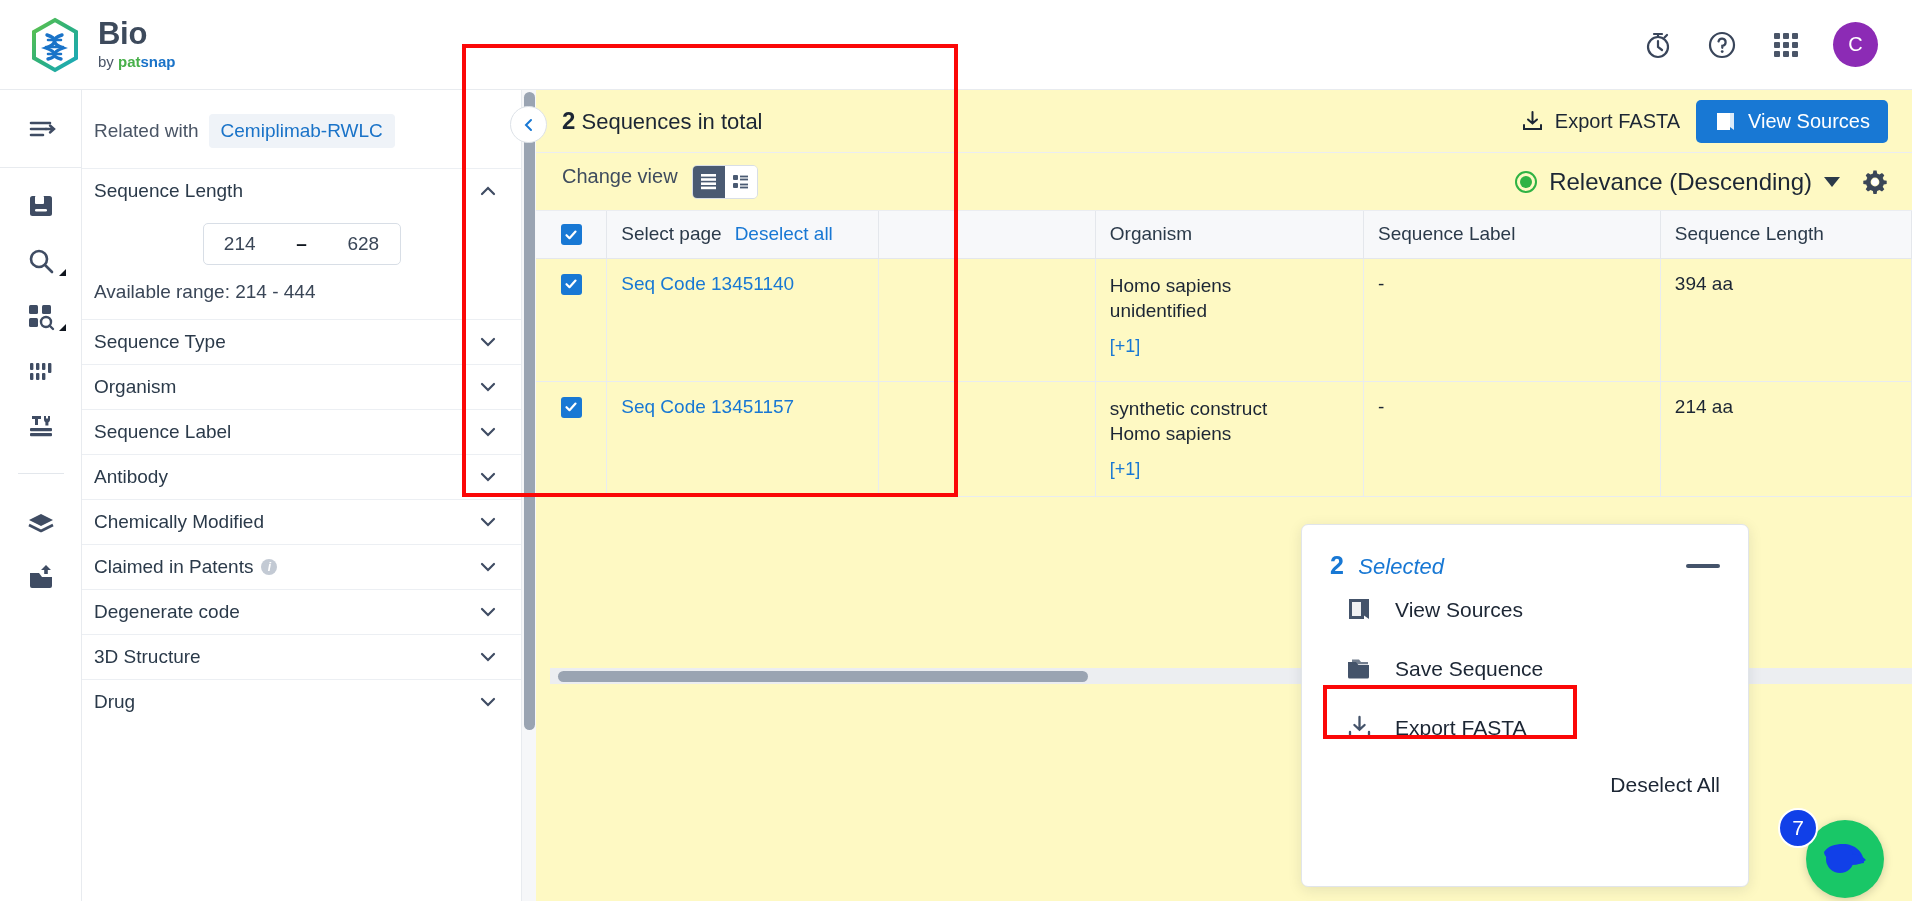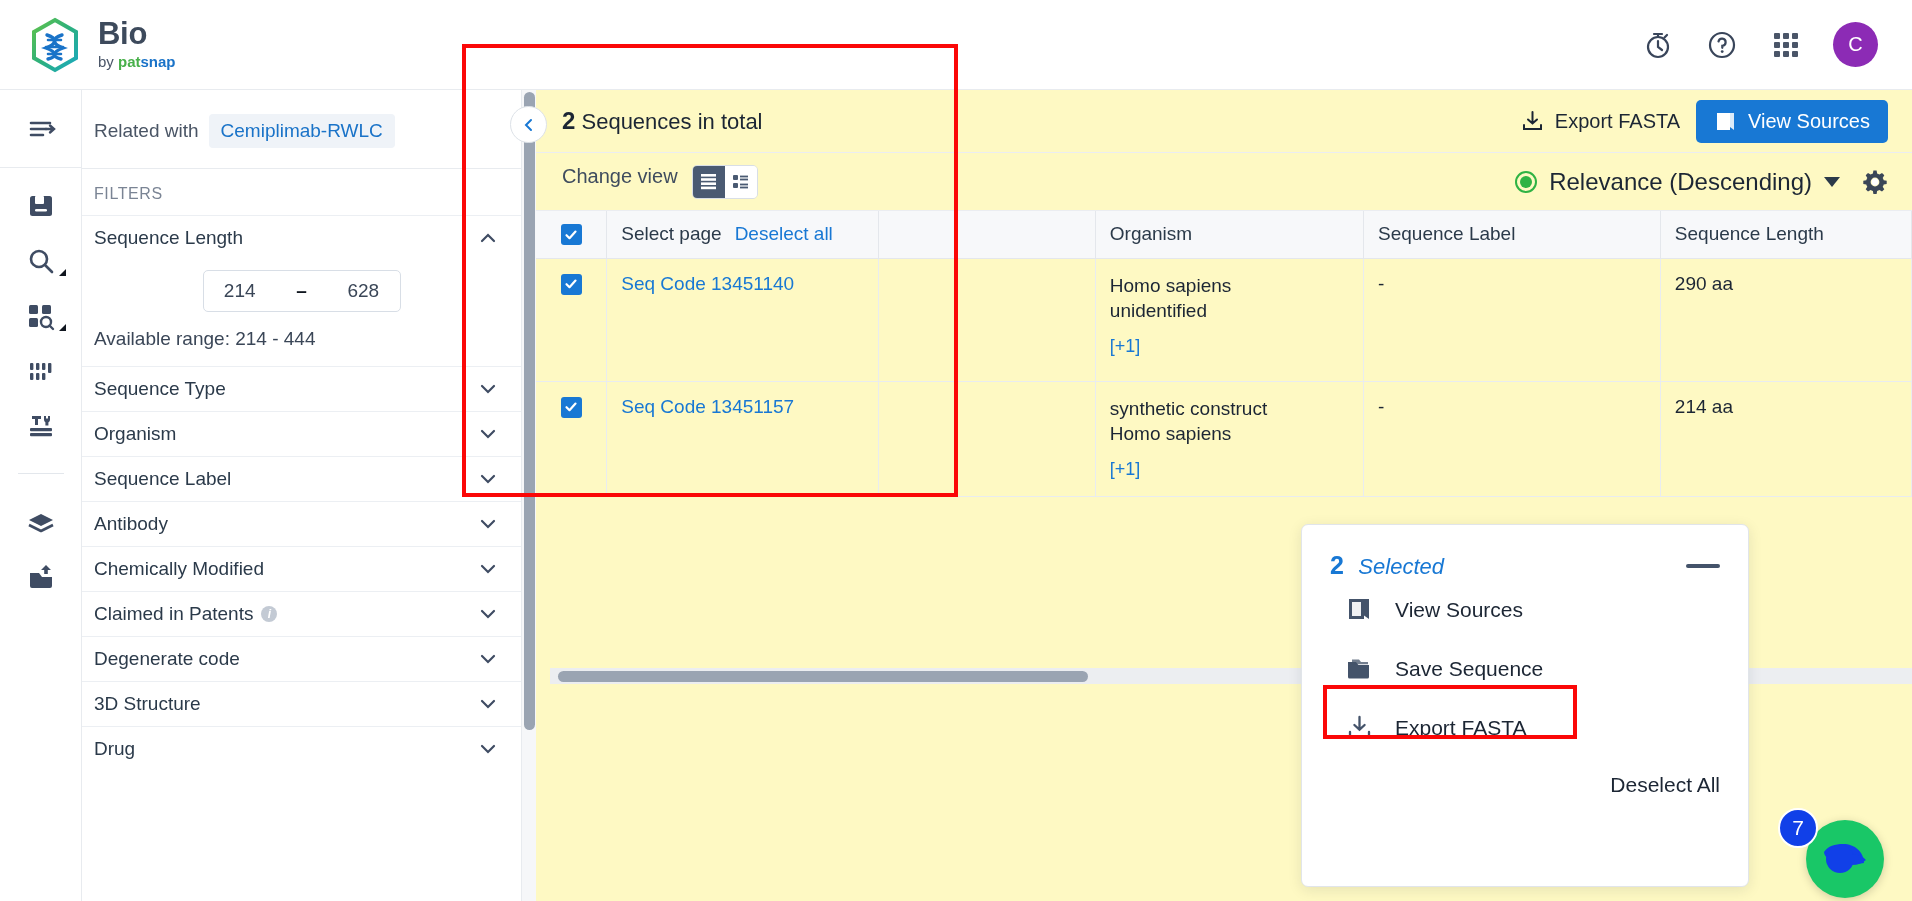--- a/index.html
+++ b/index.html
@@ -317,21 +317,20 @@
       </svg>
     </div>
   </div>
 
   <div class="filters">
     <div class="related">
       <span class="related-lbl">Related with</span>
       <span class="chip">Cemiplimab-RWLC</span>
     </div>
 
-    <div class="flt-title">FILTERS</div>
 
     <div class="frow">
       <span class="frow-lbl">Sequence Length</span>
       <svg width="22" height="22" viewBox="0 0 22 22" fill="none" stroke="#3f4c63" stroke-width="2.2" stroke-linecap="round">
           <path d="M5 14 l6 -6 l6 6"></path>
         </svg>
     </div>
     <div class="seqlen-body">
       <div class="range-box">
         <span>214</span>
@@ -506,21 +505,21 @@
             <td class="c-code">
               <span class="link">Seq Code 13451140</span>
             </td>
             <td class="c-blank"></td>
             <td class="c-org">
               <div class="org-line">Homo sapiens</div>
               <div class="org-line">unidentified</div>
               <span class="link-plus">[+1]</span>
             </td>
             <td class="c-lbl">-</td>
-            <td class="c-len">290 aa</td>
+            <td class="c-len">394 aa</td>
           </tr>
           <tr class="row-h2">
             <td class="c-chk" style="text-align:center">
               <span class="chk">
                 <svg width="14" height="14" viewBox="0 0 14 14" fill="none" stroke="#fff" stroke-width="2.2" stroke-linecap="round" stroke-linejoin="round">
                     <path d="M2.5 7.2 l3 3 l6 -6.6"></path>
                   </svg>
               </span>
             </td>
             <td class="c-code">

